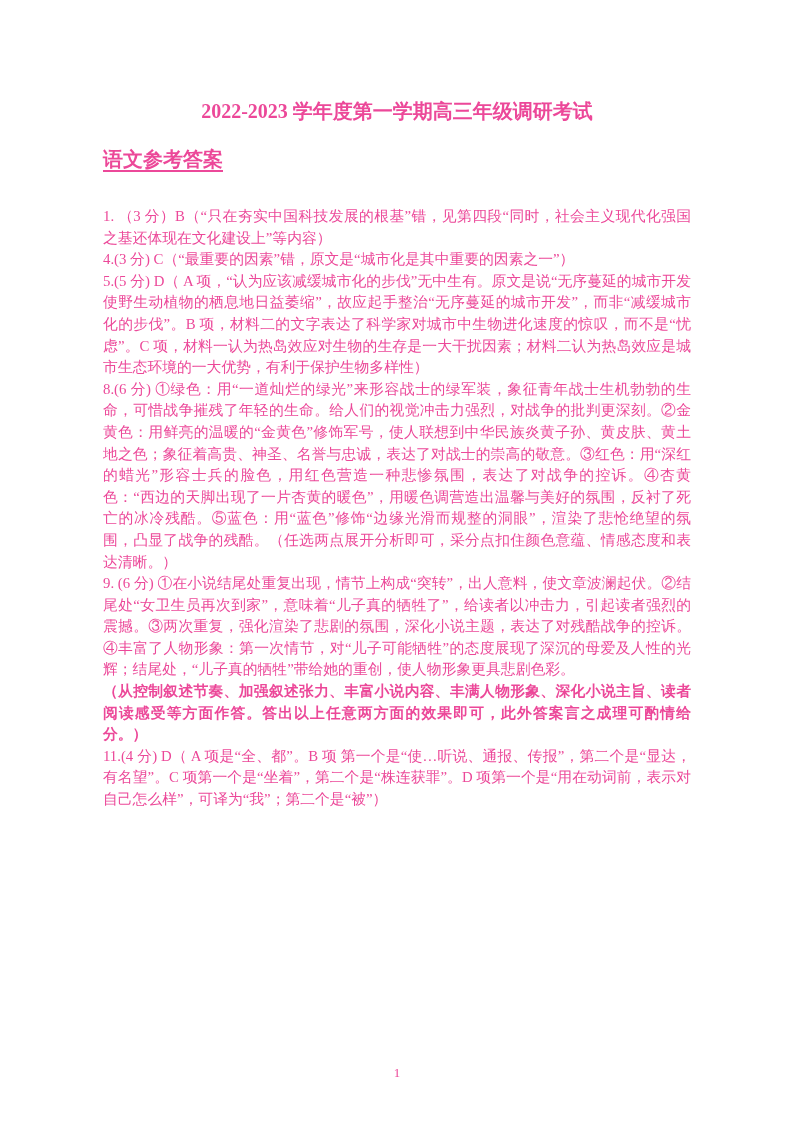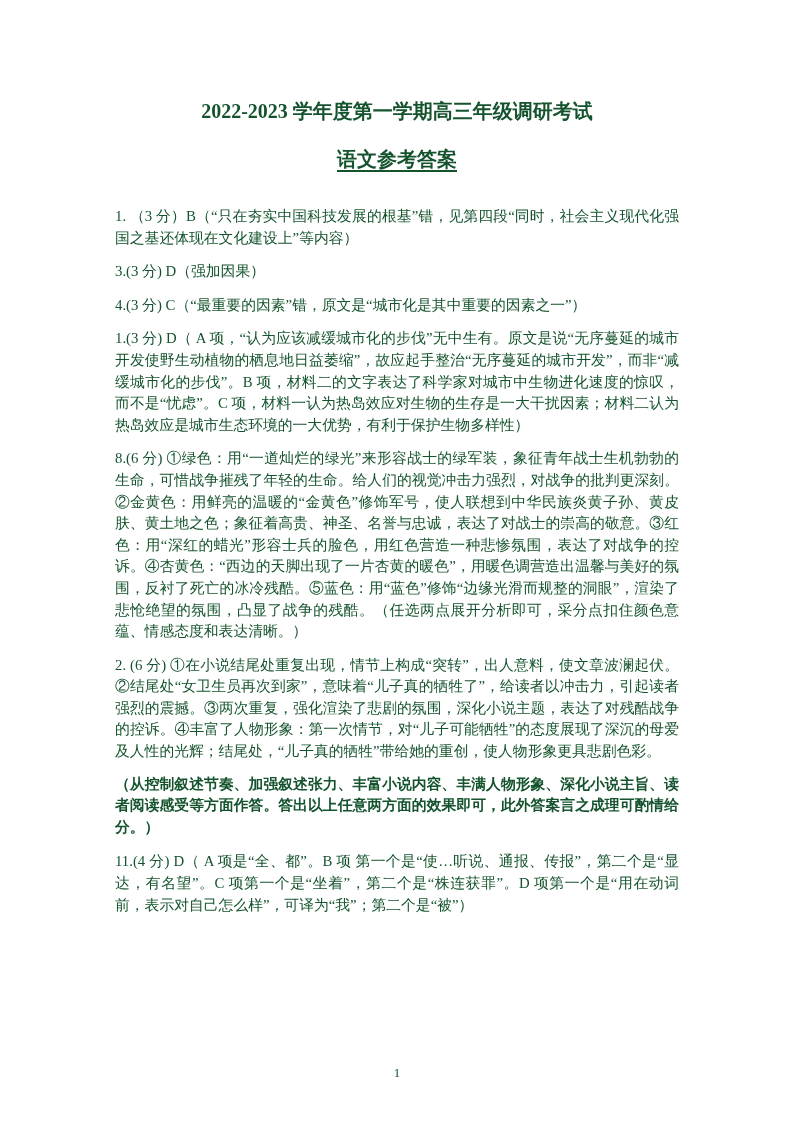--- a/index.html
+++ b/index.html
@@ -6,58 +6,57 @@
     margin: 0;
     padding: 0;
     background: #ffffff;
   }
   .page {
     position: relative;
     width: 794px;
     height: 1123px;
     margin: 0 auto;
     background: #ffffff;
-    color: #14532d;
+    color: #ec4899;
     font-family: "Liberation Serif", "DejaVu Serif", serif;
     box-sizing: border-box;
     padding: 98px 103px 0 103px;
     overflow: hidden;
   }
   .doc-title {
     margin: 0;
     text-align: center;
     font-size: 20px;
     font-weight: bold;
     line-height: 1.3;
   }
   .doc-subtitle {
     margin: 22px 0 0 0;
-    text-align: center;
+    text-align: left;
     font-size: 20px;
     font-weight: bold;
     line-height: 1.3;
   }
   .doc-subtitle .underline {
     text-decoration: underline;
     text-underline-offset: 4px;
   }
   .answers {
     margin-top: 34px;
     font-size: 14.8px;
     line-height: 21.6px;
   }
   .answers p {
-    margin: 12px;
+    margin: 0;
     text-align: justify;
     text-justify: inter-ideograph;
     word-break: break-all;
   }
   .answers p.bold-note {
     font-weight: bold;
-    font-family: Liberation Mono, monospace;
   }
   .page-number {
     position: absolute;
     left: 0;
     right: 0;
     bottom: 42px;
     text-align: center;
     font-size: 13px;
   }
 </style>
@@ -67,24 +66,23 @@
 <div class="page">
 
   <h1 class="doc-title">2022-2023 学年度第一学期高三年级调研考试</h1>
 
   <h2 class="doc-subtitle">
     <span class="underline">语文参考答案</span>
   </h2>
 
   <div class="answers">
     <p>1. （3 分）B（“只在夯实中国科技发展的根基”错，见第四段“同时，社会主义现代化强国之基还体现在文化建设上”等内容）</p>
-    <p>3.(3 分) D（强加因果）</p>
     <p>4.(3 分) C（“最重要的因素”错，原文是“城市化是其中重要的因素之一”）</p>
-    <p>1.(3 分) D（ A 项，“认为应该减缓城市化的步伐”无中生有。原文是说“无序蔓延的城市开发使野生动植物的栖息地日益萎缩”，故应起手整治“无序蔓延的城市开发”，而非“减缓城市化的步伐”。B 项，材料二的文字表达了科学家对城市中生物进化速度的惊叹，而不是“忧虑”。C 项，材料一认为热岛效应对生物的生存是一大干扰因素；材料二认为热岛效应是城市生态环境的一大优势，有利于保护生物多样性）</p>
+    <p>5.(5 分) D（ A 项，“认为应该减缓城市化的步伐”无中生有。原文是说“无序蔓延的城市开发使野生动植物的栖息地日益萎缩”，故应起手整治“无序蔓延的城市开发”，而非“减缓城市化的步伐”。B 项，材料二的文字表达了科学家对城市中生物进化速度的惊叹，而不是“忧虑”。C 项，材料一认为热岛效应对生物的生存是一大干扰因素；材料二认为热岛效应是城市生态环境的一大优势，有利于保护生物多样性）</p>
     <p>8.(6 分) ①绿色：用“一道灿烂的绿光”来形容战士的绿军装，象征青年战士生机勃勃的生命，可惜战争摧残了年轻的生命。给人们的视觉冲击力强烈，对战争的批判更深刻。②金黄色：用鲜亮的温暖的“金黄色”修饰军号，使人联想到中华民族炎黄子孙、黄皮肤、黄土地之色；象征着高贵、神圣、名誉与忠诚，表达了对战士的崇高的敬意。③红色：用“深红的蜡光”形容士兵的脸色，用红色营造一种悲惨氛围，表达了对战争的控诉。④杏黄色：“西边的天脚出现了一片杏黄的暖色”，用暖色调营造出温馨与美好的氛围，反衬了死亡的冰冷残酷。⑤蓝色：用“蓝色”修饰“边缘光滑而规整的洞眼”，渲染了悲怆绝望的氛围，凸显了战争的残酷。（任选两点展开分析即可，采分点扣住颜色意蕴、情感态度和表达清晰。）</p>
-    <p>2. (6 分) ①在小说结尾处重复出现，情节上构成“突转”，出人意料，使文章波澜起伏。②结尾处“女卫生员再次到家”，意味着“儿子真的牺牲了”，给读者以冲击力，引起读者强烈的震撼。③两次重复，强化渲染了悲剧的氛围，深化小说主题，表达了对残酷战争的控诉。④丰富了人物形象：第一次情节，对“儿子可能牺牲”的态度展现了深沉的母爱及人性的光辉；结尾处，“儿子真的牺牲”带给她的重创，使人物形象更具悲剧色彩。</p>
+    <p>9. (6 分) ①在小说结尾处重复出现，情节上构成“突转”，出人意料，使文章波澜起伏。②结尾处“女卫生员再次到家”，意味着“儿子真的牺牲了”，给读者以冲击力，引起读者强烈的震撼。③两次重复，强化渲染了悲剧的氛围，深化小说主题，表达了对残酷战争的控诉。④丰富了人物形象：第一次情节，对“儿子可能牺牲”的态度展现了深沉的母爱及人性的光辉；结尾处，“儿子真的牺牲”带给她的重创，使人物形象更具悲剧色彩。</p>
     <p class="bold-note">（从控制叙述节奏、加强叙述张力、丰富小说内容、丰满人物形象、深化小说主旨、读者阅读感受等方面作答。答出以上任意两方面的效果即可，此外答案言之成理可酌情给分。）</p>
     <p>11.(4 分) D（ A 项是“全、都”。B 项 第一个是“使…听说、通报、传报”，第二个是“显达，有名望”。C 项第一个是“坐着”，第二个是“株连获罪”。D 项第一个是“用在动词前，表示对自己怎么样”，可译为“我”；第二个是“被”）</p>
   </div>
 
   <div class="page-number">1</div>
 
 </div>
 
 </body></html>

